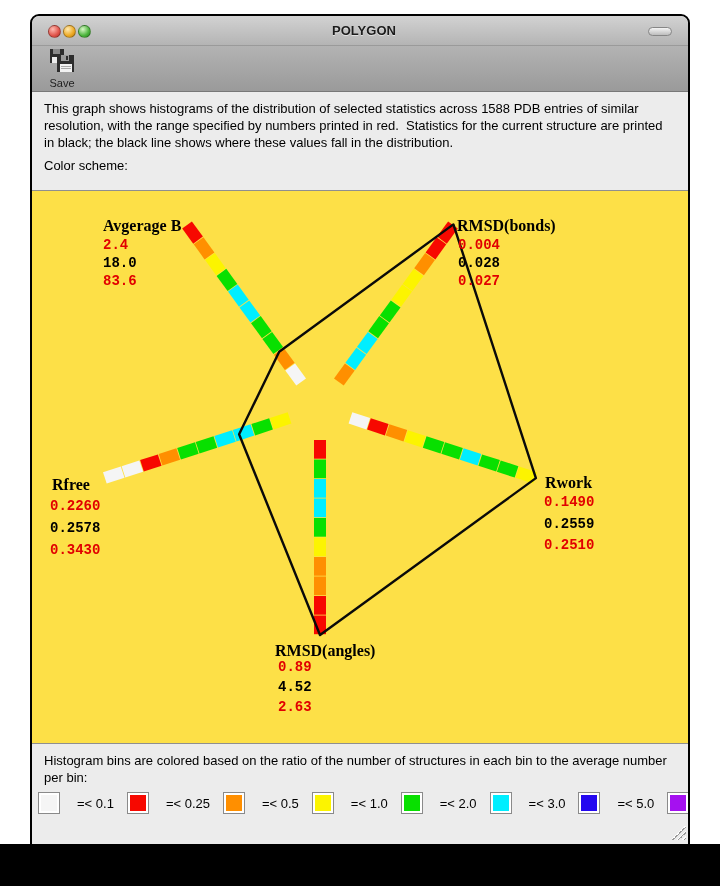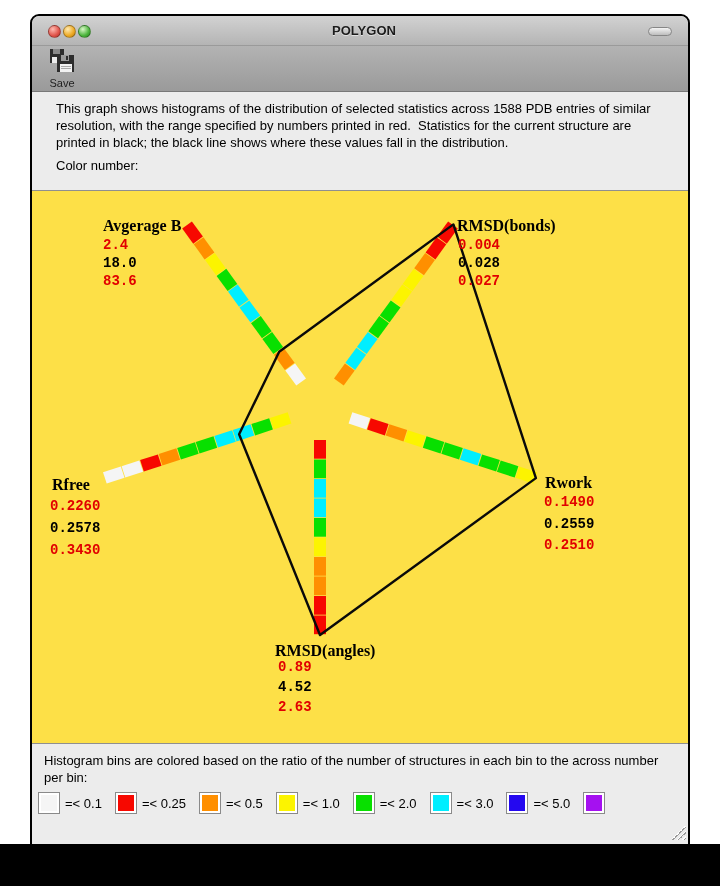--- a/index.html
+++ b/index.html
@@ -13,40 +13,40 @@
   .tl-close{left:16px;background:radial-gradient(circle at 35% 30%,#ffb9b0,#e0544a 60%,#a82f26);}
   .tl-min{left:31px;background:radial-gradient(circle at 35% 30%,#ffeab2,#eda922 60%,#b07713);}
   .tl-zoom{left:46px;background:radial-gradient(circle at 35% 30%,#d8f7c6,#4bb43c 60%,#297e20);}
   .win-title{position:absolute;left:8px;right:0;top:0;height:30px;line-height:30px;text-align:center;
              font-size:13px;font-weight:bold;color:#1c1c1c;text-shadow:0 1px 0 rgba(255,255,255,.55);}
   .pill{position:absolute;right:16px;top:11px;width:24px;height:9px;border-radius:5px;
         background:linear-gradient(#f4f4f4,#bdbdbd);border:1px solid #868686;box-sizing:border-box;}
   .toolbar{height:46px;background:linear-gradient(#b3b3b3,#9a9a9a);border-bottom:1px solid #787878;box-sizing:border-box;position:relative;}
   .save-btn{position:absolute;left:10px;top:3px;width:40px;height:40px;text-align:center;cursor:default;}
   .save-btn .lbl{display:block;font-size:11px;color:#1e1e1e;margin-top:0;}
-  .panel-desc{height:99px;background:#ececec;border-bottom:1px solid #8f8f8f;box-sizing:border-box;padding:8px 24px;}
+  .panel-desc{height:99px;background:#ececec;border-bottom:1px solid #8f8f8f;box-sizing:border-box;padding:8px 12px;}
   .desc-text{font-size:13px;line-height:17px;color:#000;white-space:pre-wrap;}
   .scheme-row{margin-top:7px;display:flex;align-items:center;}
   .scheme-label{font-size:13px;color:#000;}
   .popup{margin-left:10px;width:222px;height:23px;border:1px solid #7c7c7c;border-radius:5px;
          background:linear-gradient(#ffffff,#e4e4e4);display:flex;align-items:center;position:relative;box-shadow:0 1px 1px rgba(0,0,0,.25);}
   .popup-value{flex:1;font-size:13px;color:#000;padding-left:9px;}
   .popup-cap{width:19px;height:21px;border-radius:0 4px 4px 0;background:linear-gradient(#8fc0f5,#3b76d6 50%,#2a5fb8);
              border-left:1px solid #6b6b6b;display:flex;flex-direction:column;align-items:center;justify-content:center;}
   .arr{width:0;height:0;border-left:4px solid transparent;border-right:4px solid transparent;}
   .arr-up{border-bottom:4px solid #fff;margin-bottom:2px;}
   .arr-down{border-top:4px solid #fff;}
   .panel-plot{height:553px;background:#fde047;border-bottom:1px solid #8f8f8f;box-sizing:border-box;position:relative;}
   .panel-plot svg{display:block;}
   .metric-label{font-family:"Liberation Serif",serif;font-weight:bold;font-size:16px;fill:#000;}
   .metric-value{font-family:"Liberation Mono","DejaVu Sans Mono",monospace;font-weight:bold;font-size:14px;}
   .panel-legend{height:98px;background:#ececec;box-sizing:border-box;padding:8px 12px 0 12px;position:relative;}
   .legend-text{font-size:13px;line-height:17px;color:#000;white-space:pre-wrap;}
   .legend-row{margin-top:6px;margin-left:-6px;display:flex;align-items:center;gap:13px;}
-  .legend-item{display:flex;align-items:center;gap:5px;}
+  .legend-item{display:flex;align-items:center;gap:17px;}
   .legend-swatch{width:20px;height:20px;border:1px solid #8a8a8a;box-shadow:inset 0 0 0 2px #fff;display:inline-block;}
   .legend-label{font-size:13px;color:#000;white-space:nowrap;}
   .resize-grip{position:absolute;right:2px;bottom:2px;width:14px;height:14px;
      background:linear-gradient(135deg,transparent 0 45%,#fdfdfd 45% 50%,#9a9a9a 50% 55%,transparent 55% 65%,#fdfdfd 65% 70%,#9a9a9a 70% 75%,transparent 75% 85%,#fdfdfd 85% 90%,#9a9a9a 90% 95%,transparent 95%);}
 </style>
 </head>
 <body>
 
 <div class="stage">
   <div class="desktop-band"></div>
@@ -76,21 +76,21 @@
             <rect x="12" y="19" width="10" height="1" fill="#aaa"></rect>
           </svg>
         </span>
         <span class="lbl">Save</span>
       </div>
     </div>
 
     <div class="panel-desc">
       <div class="desc-text">This graph shows histograms of the distribution of selected statistics across 1588 PDB entries of similar resolution, with the range specified by numbers printed in red.  Statistics for the current structure are printed in black; the black line shows where these values fall in the distribution.</div>
       <div class="scheme-row">
-        <span class="scheme-label">Color number:</span>
+        <span class="scheme-label">Color scheme:</span>
       </div>
     </div>
 
     <div class="panel-plot">
       <svg width="656" height="553">
           <g>
             <polygon points="274.0,187.6 263.1,172.5 253.3,179.5 264.3,194.6" fill="#f5f5f5"></polygon>
             <polygon points="262.6,171.8 251.6,156.7 241.9,163.7 252.9,178.9" fill="#ff8f00"></polygon>
             <polygon points="251.1,156.0 240.1,140.9 230.4,148.0 241.4,163.1" fill="#08e000"></polygon>
             <polygon points="239.7,140.3 228.7,125.1 219.0,132.2 230.0,147.3" fill="#08e000"></polygon>
@@ -167,21 +167,21 @@
           <text x="246" y="500" fill="#000000" class="metric-value">4.52</text>
           <text x="246" y="520" fill="#e10000" class="metric-value">2.63</text>
           <text x="20" y="299" class="metric-label">Rfree</text>
           <text x="18" y="319" fill="#e10000" class="metric-value">0.2260</text>
           <text x="18" y="341" fill="#000000" class="metric-value">0.2578</text>
           <text x="18" y="363" fill="#e10000" class="metric-value">0.3430</text>
         </svg>
     </div>
 
     <div class="panel-legend">
-      <div class="legend-text">Histogram bins are colored based on the ratio of the number of structures in each bin to the across number per bin:</div>
+      <div class="legend-text">Histogram bins are colored based on the ratio of the number of structures in each bin to the average number per bin:</div>
       <div class="legend-row">
           <span class="legend-item">
             <span class="legend-swatch" style="background: rgb(245, 245, 245);"></span>
             <span class="legend-label">=&lt; 0.1</span>
           </span>
           <span class="legend-item">
             <span class="legend-swatch" style="background: rgb(247, 8, 0);"></span>
             <span class="legend-label">=&lt; 0.25</span>
           </span>
           <span class="legend-item">

